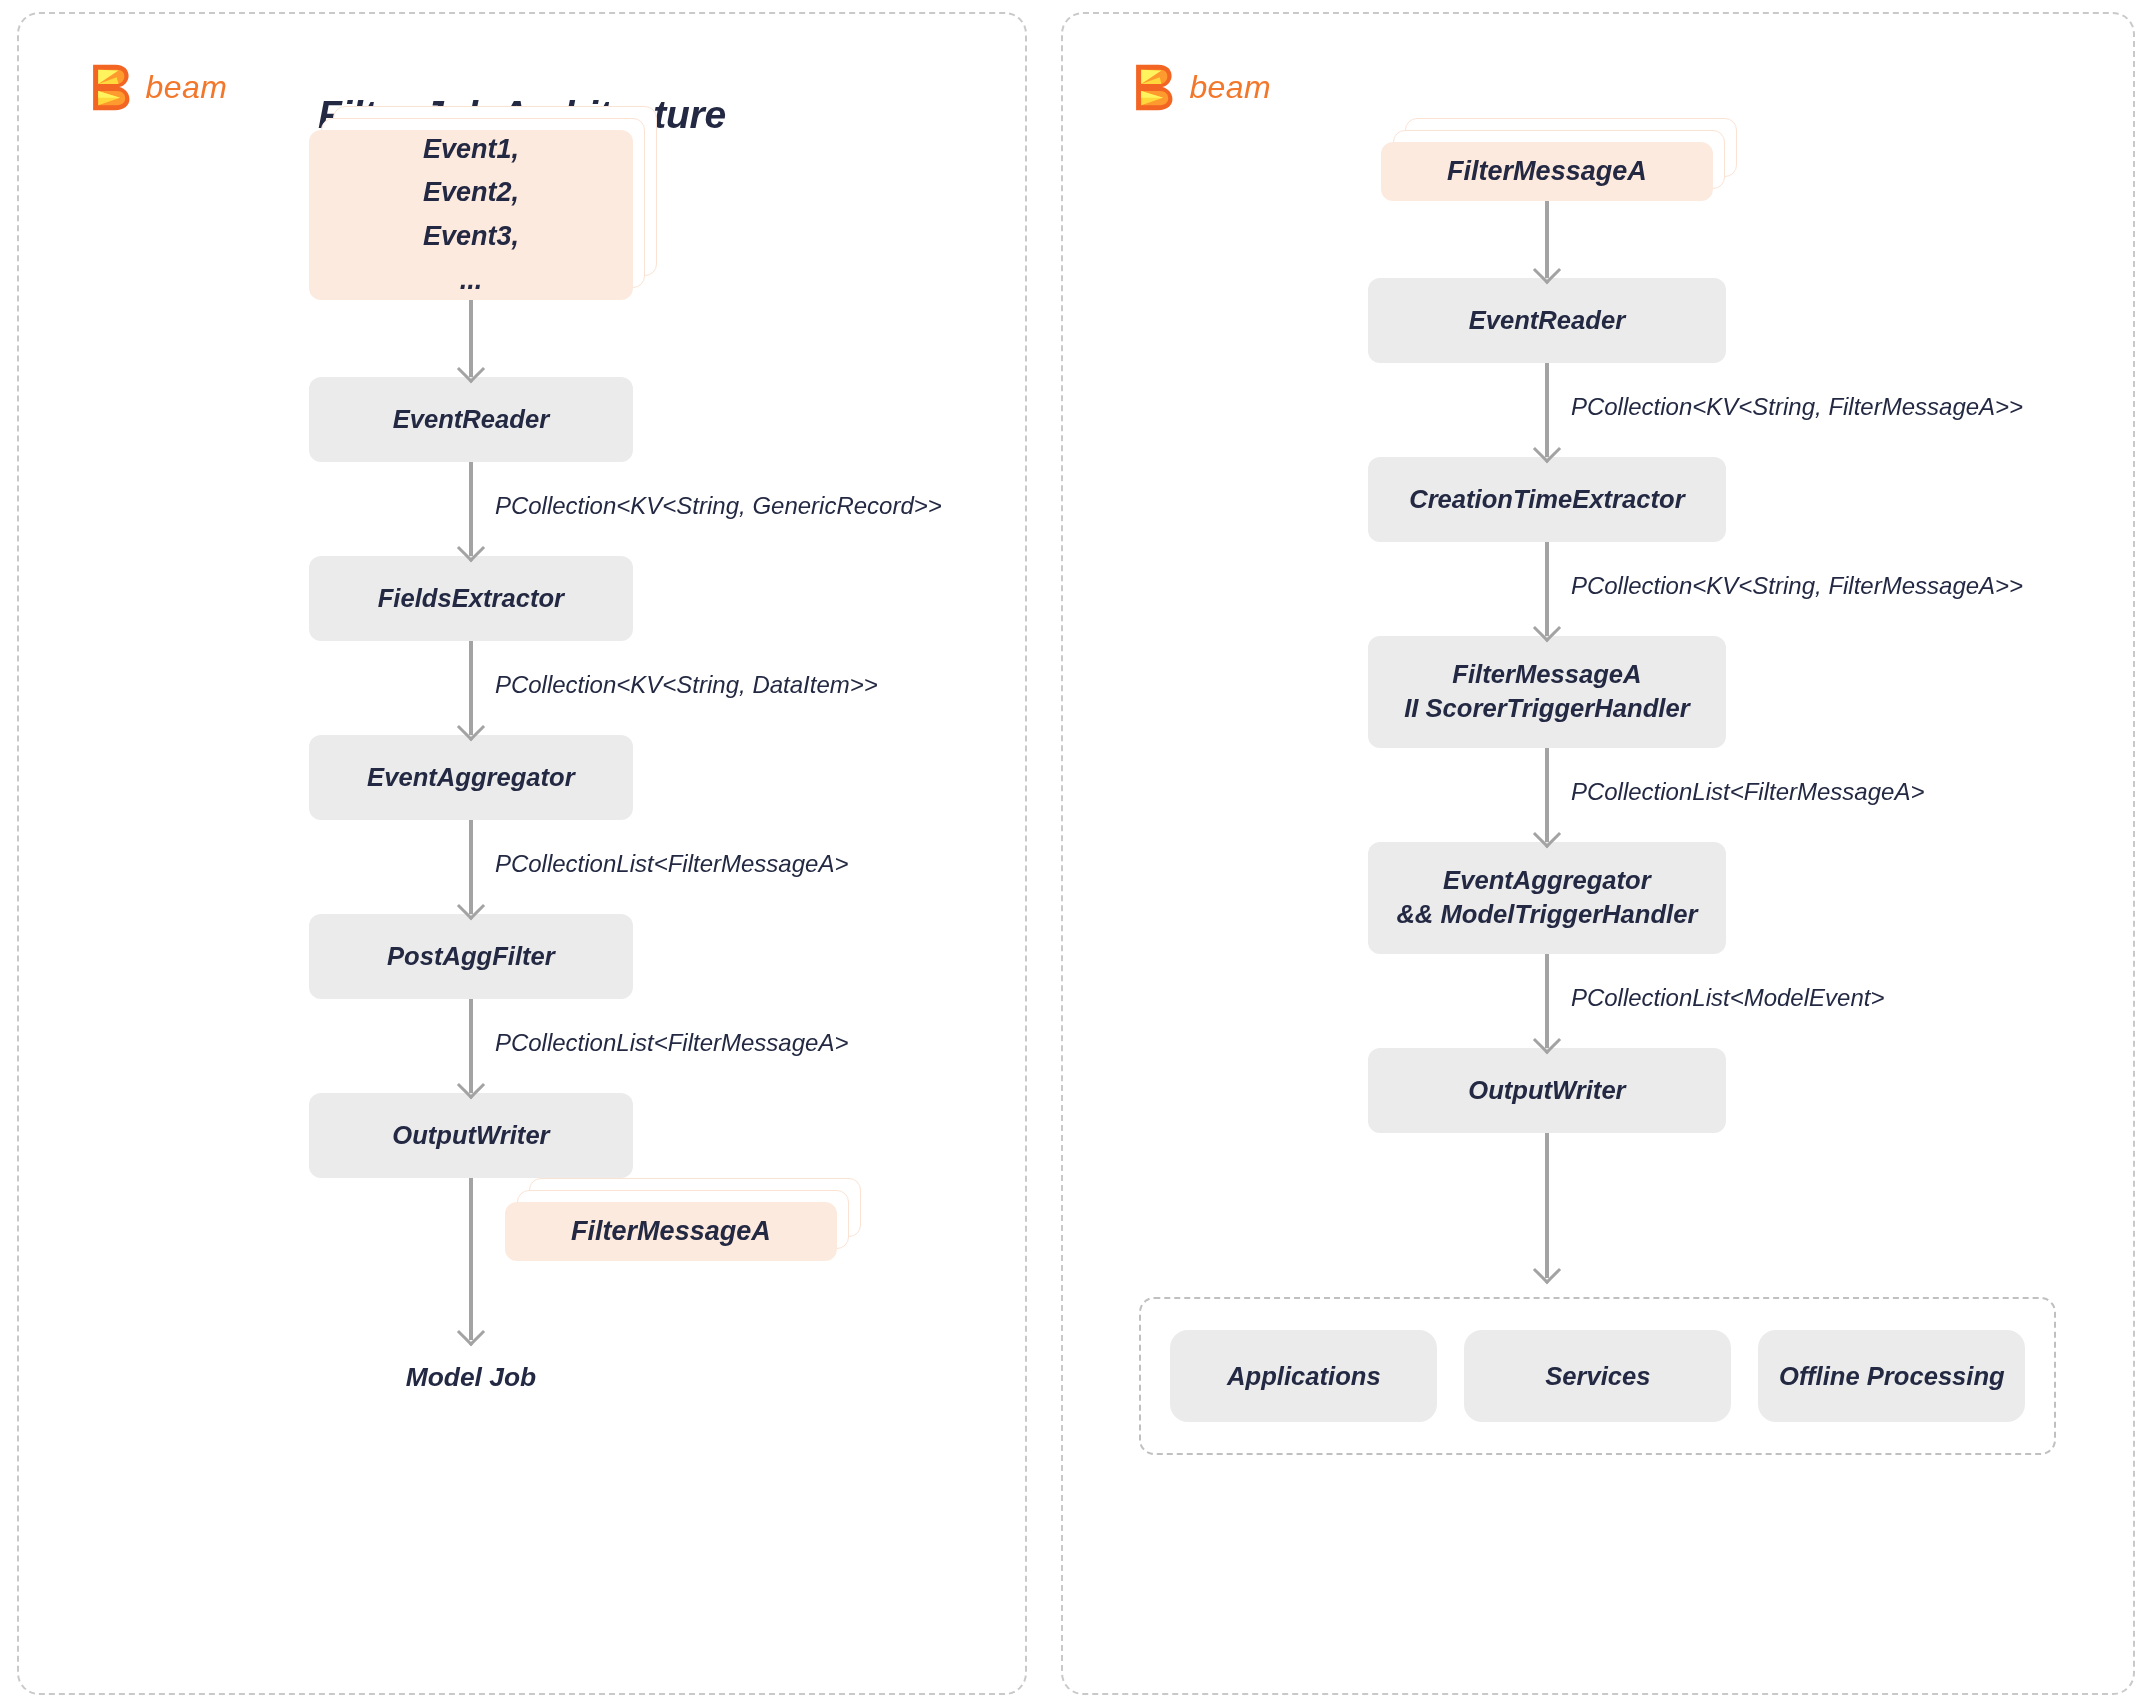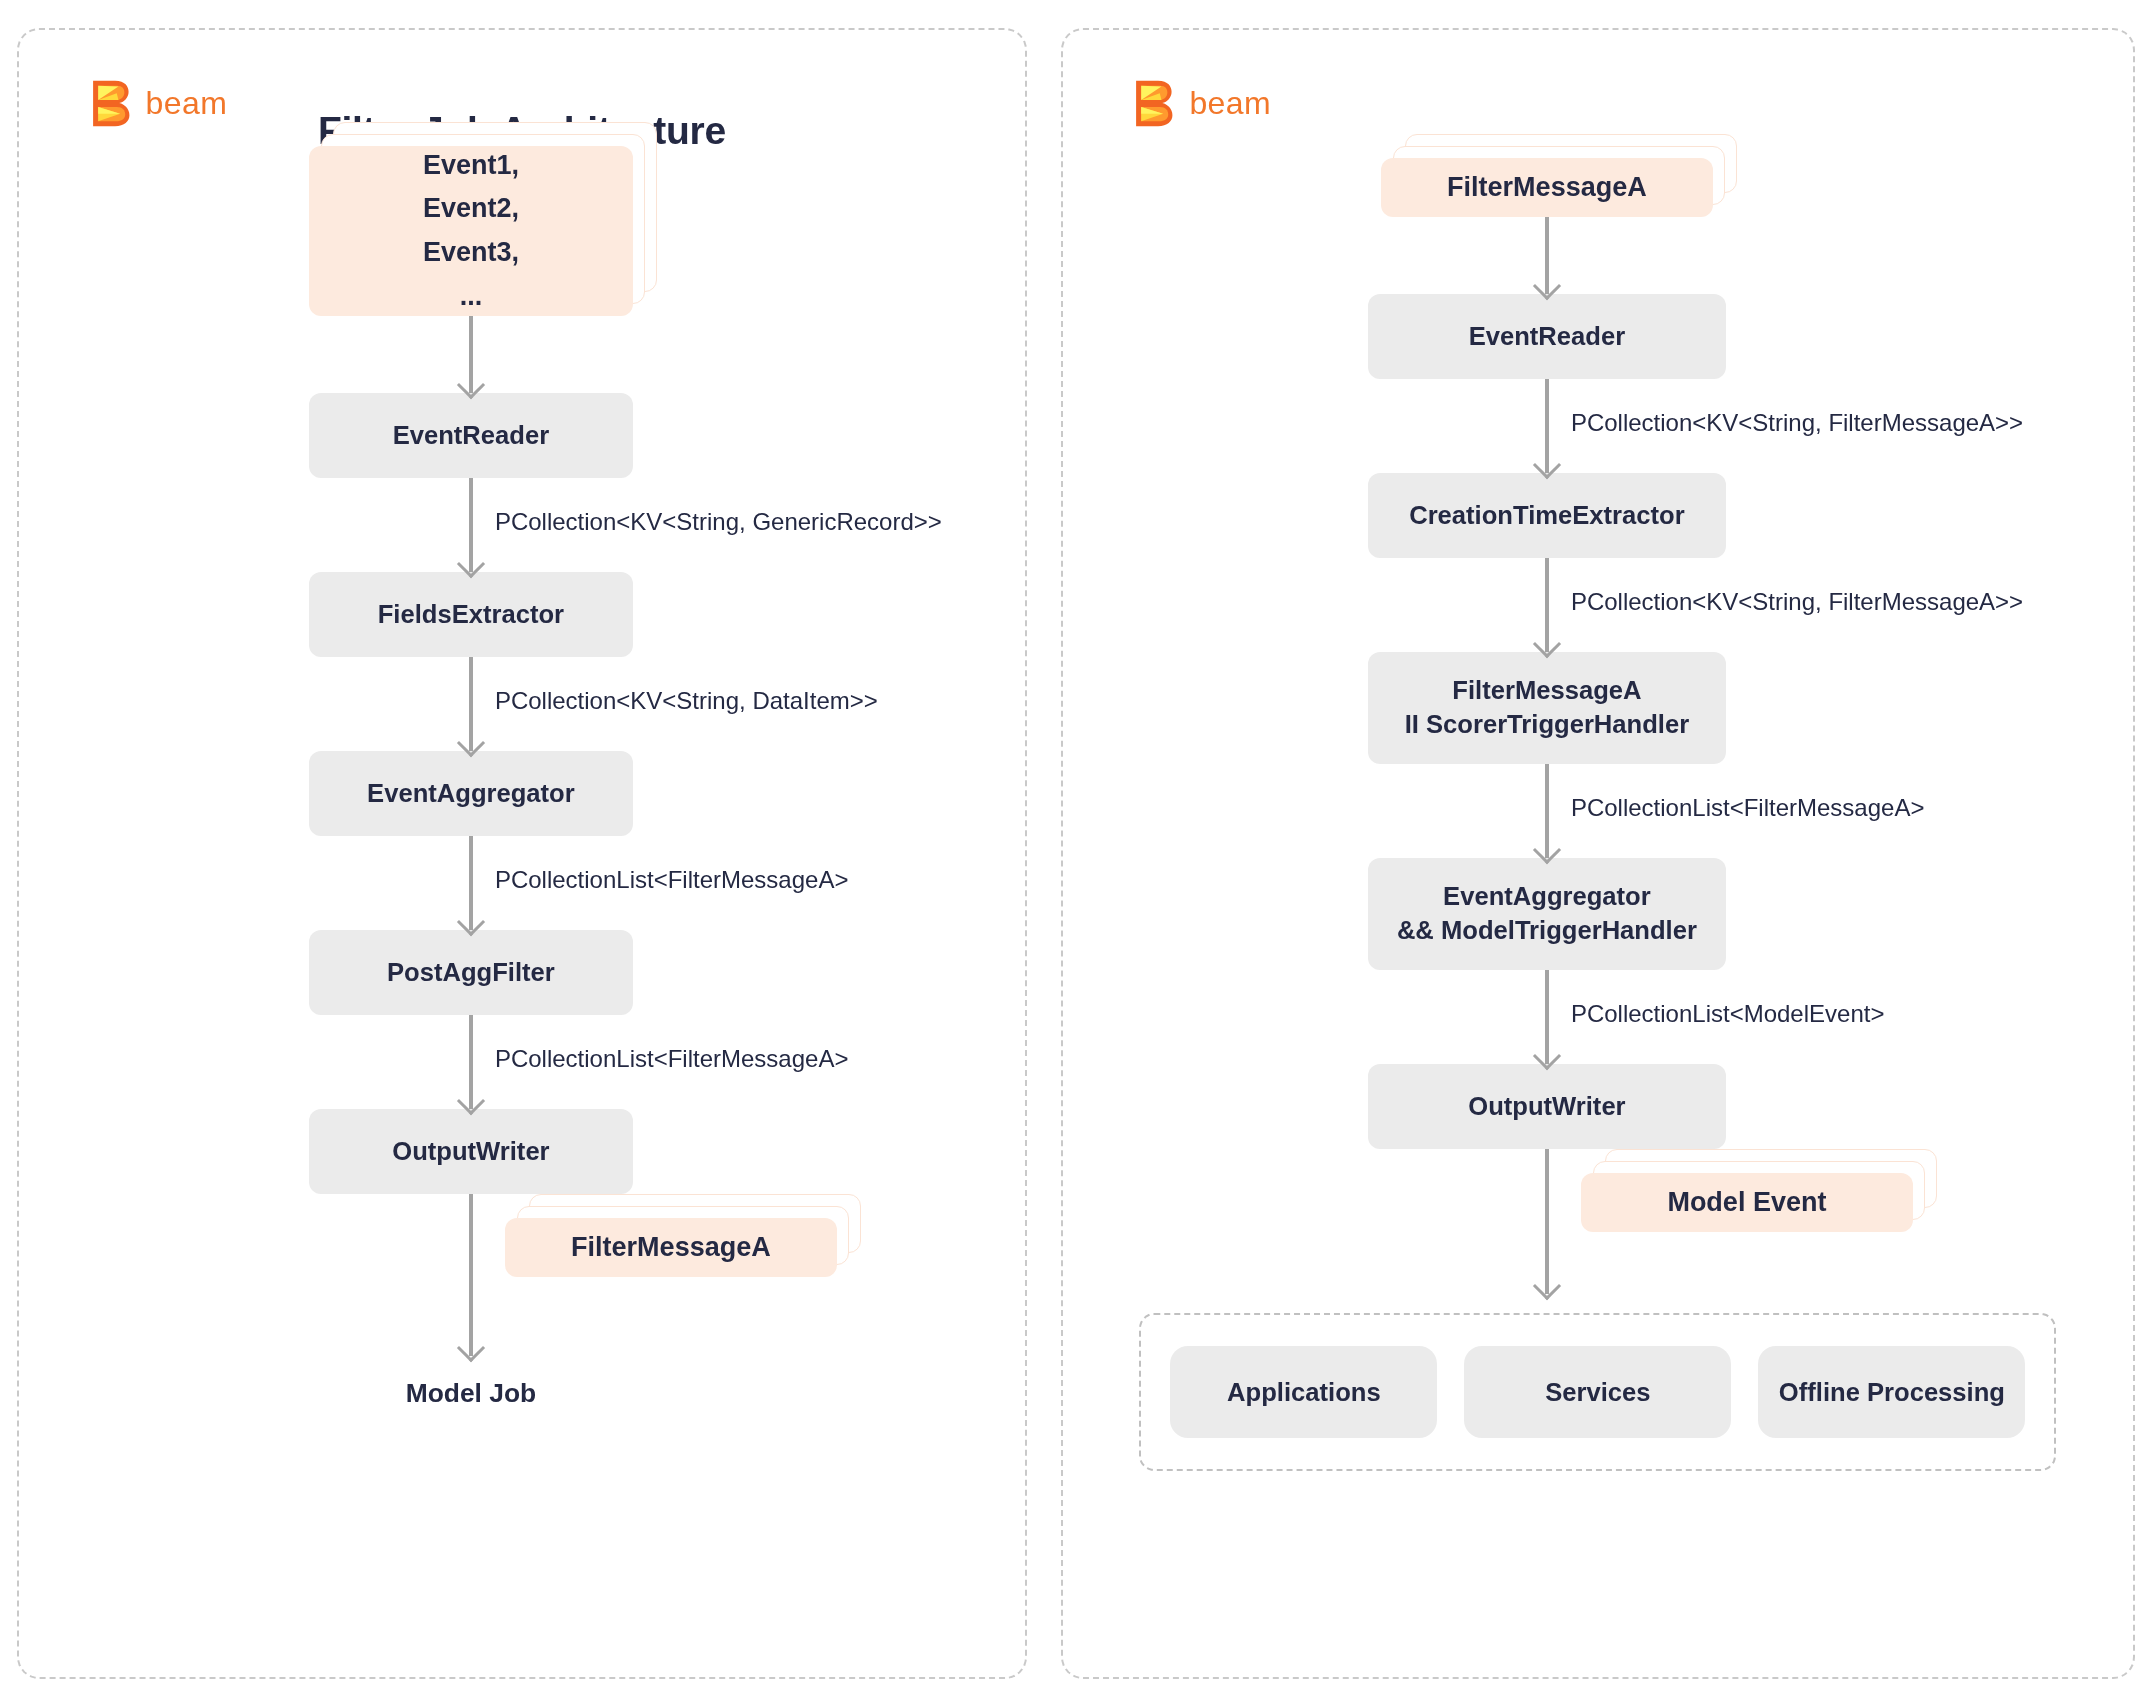--- a/index.html
+++ b/index.html
@@ -14,22 +14,23 @@
     color: #2a2e43;
     overflow: hidden;
   }
 
   .canvas {
     position: relative;
     width: 2152px;
     height: 1707px;
     display: flex;
     gap: 34px;
-    padding: 28px 17px;
-    box-sizing: border-box;
+    padding: 12px 17px;
+    box-sizing: border-box;
+    font-style: italic;
   }
 
   
   .panel {
     position: relative;
     flex: 1 1 0;
     border: 2.6px dashed #c9c9c9;
     border-radius: 22px;
     box-sizing: border-box;
     padding: 34px 25.6px 25.6px 25.6px;
@@ -400,29 +401,20 @@
         <div class="stem"></div>
         <span class="elabel">PCollectionList&lt;ModelEvent&gt;</span>
       </div>
 
       <div class="node w420">
         <span>OutputWriter</span>
       </div>
 
       <div class="split">
         <div class="leftarrow" style="height:145px;"></div>
-        <div class="sidedeck">
-          <div class="deck msg">
-            <div class="ghost g1"></div>
-            <div class="ghost g2"></div>
-            <div class="front">
-              <span>Model Event</span>
-            </div>
-          </div>
-        </div>
       </div>
 
       <div class="consumers" style="margin-top:19px; width:100%; transform:translateX(51px);">
         <div class="consumer">
           <span>Applications</span>
         </div>
         <div class="consumer">
           <span>Services</span>
         </div>
         <div class="consumer">

